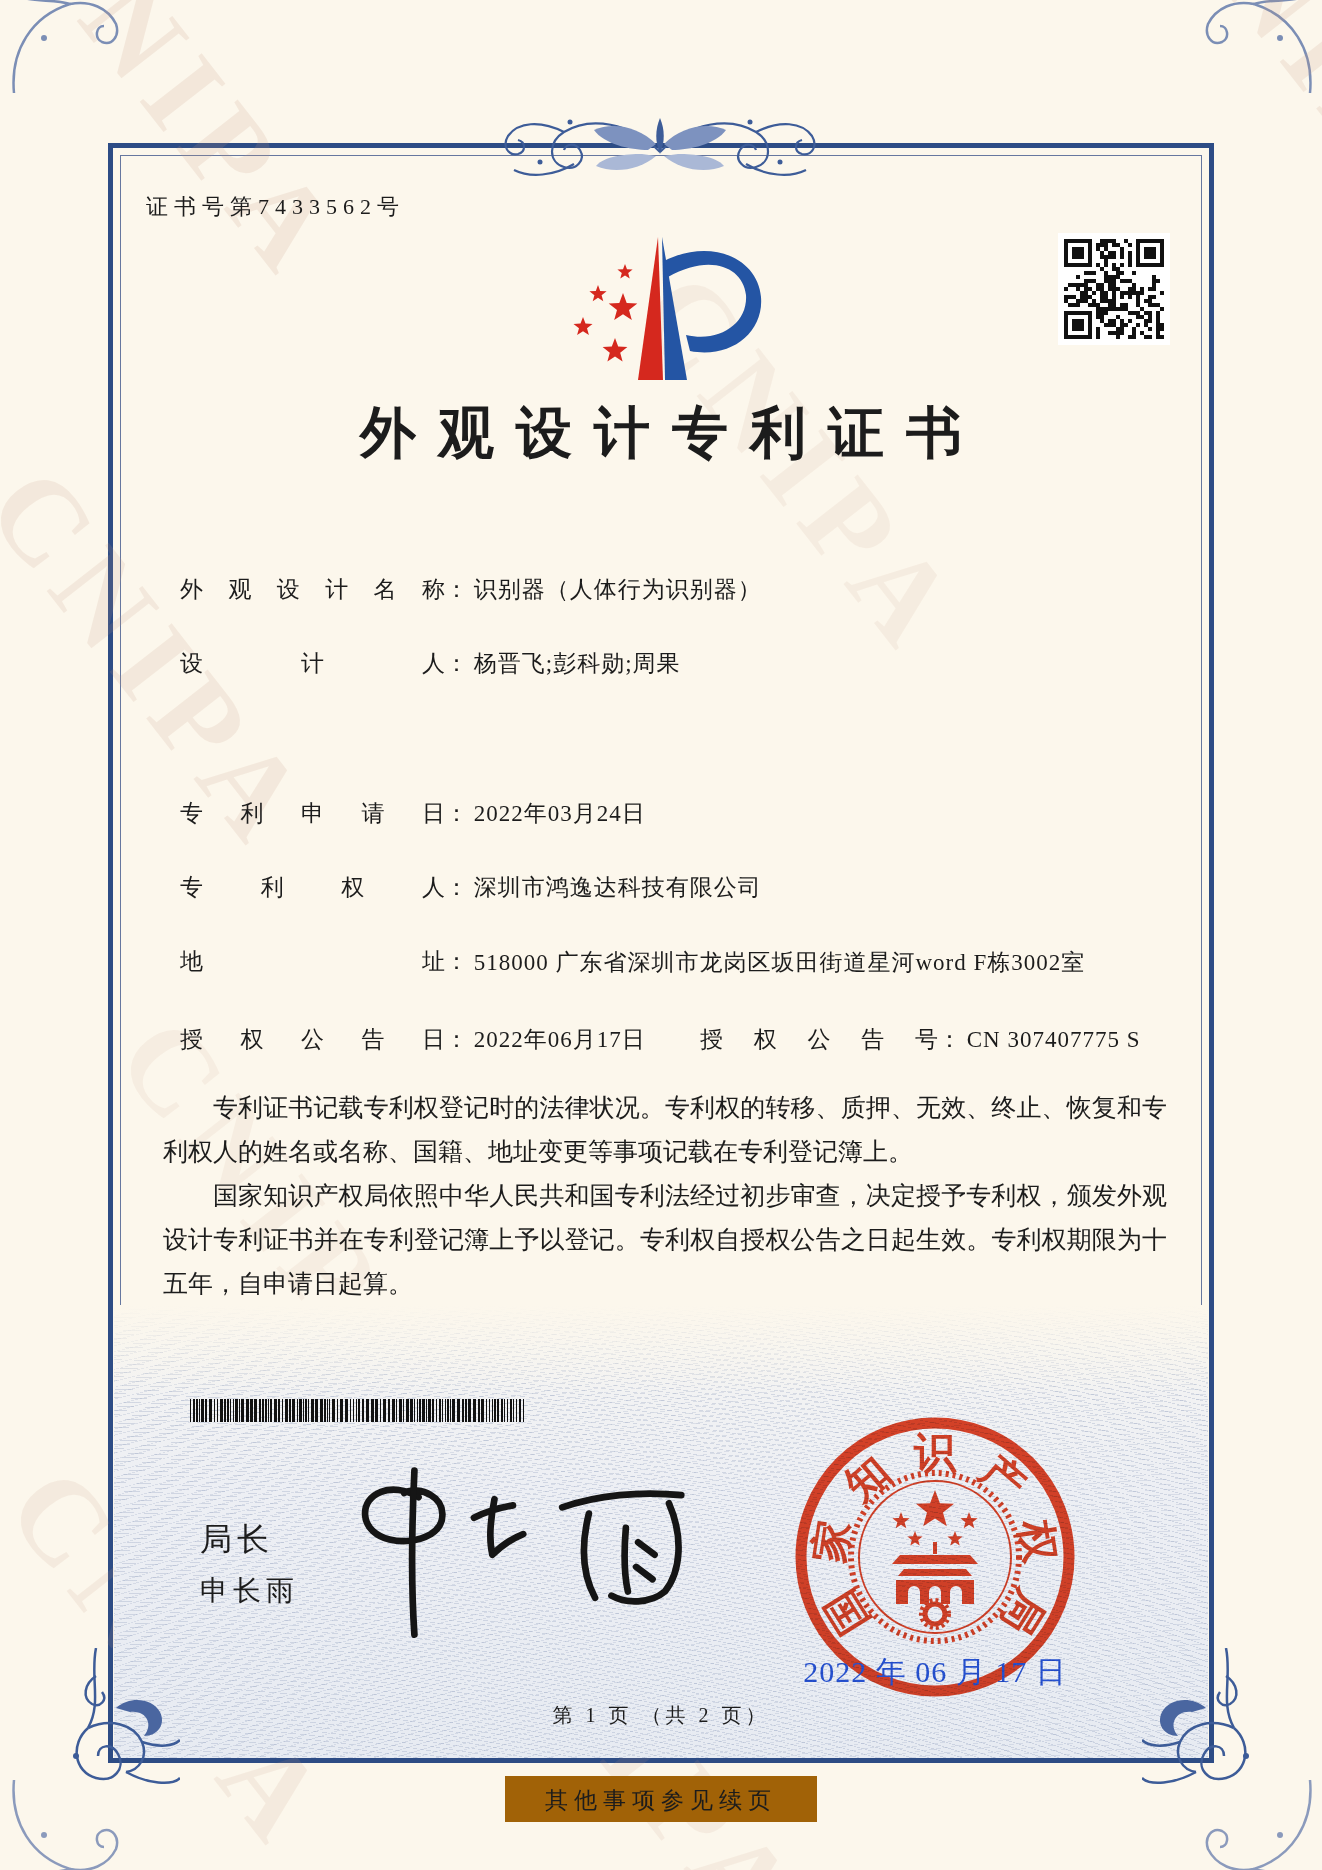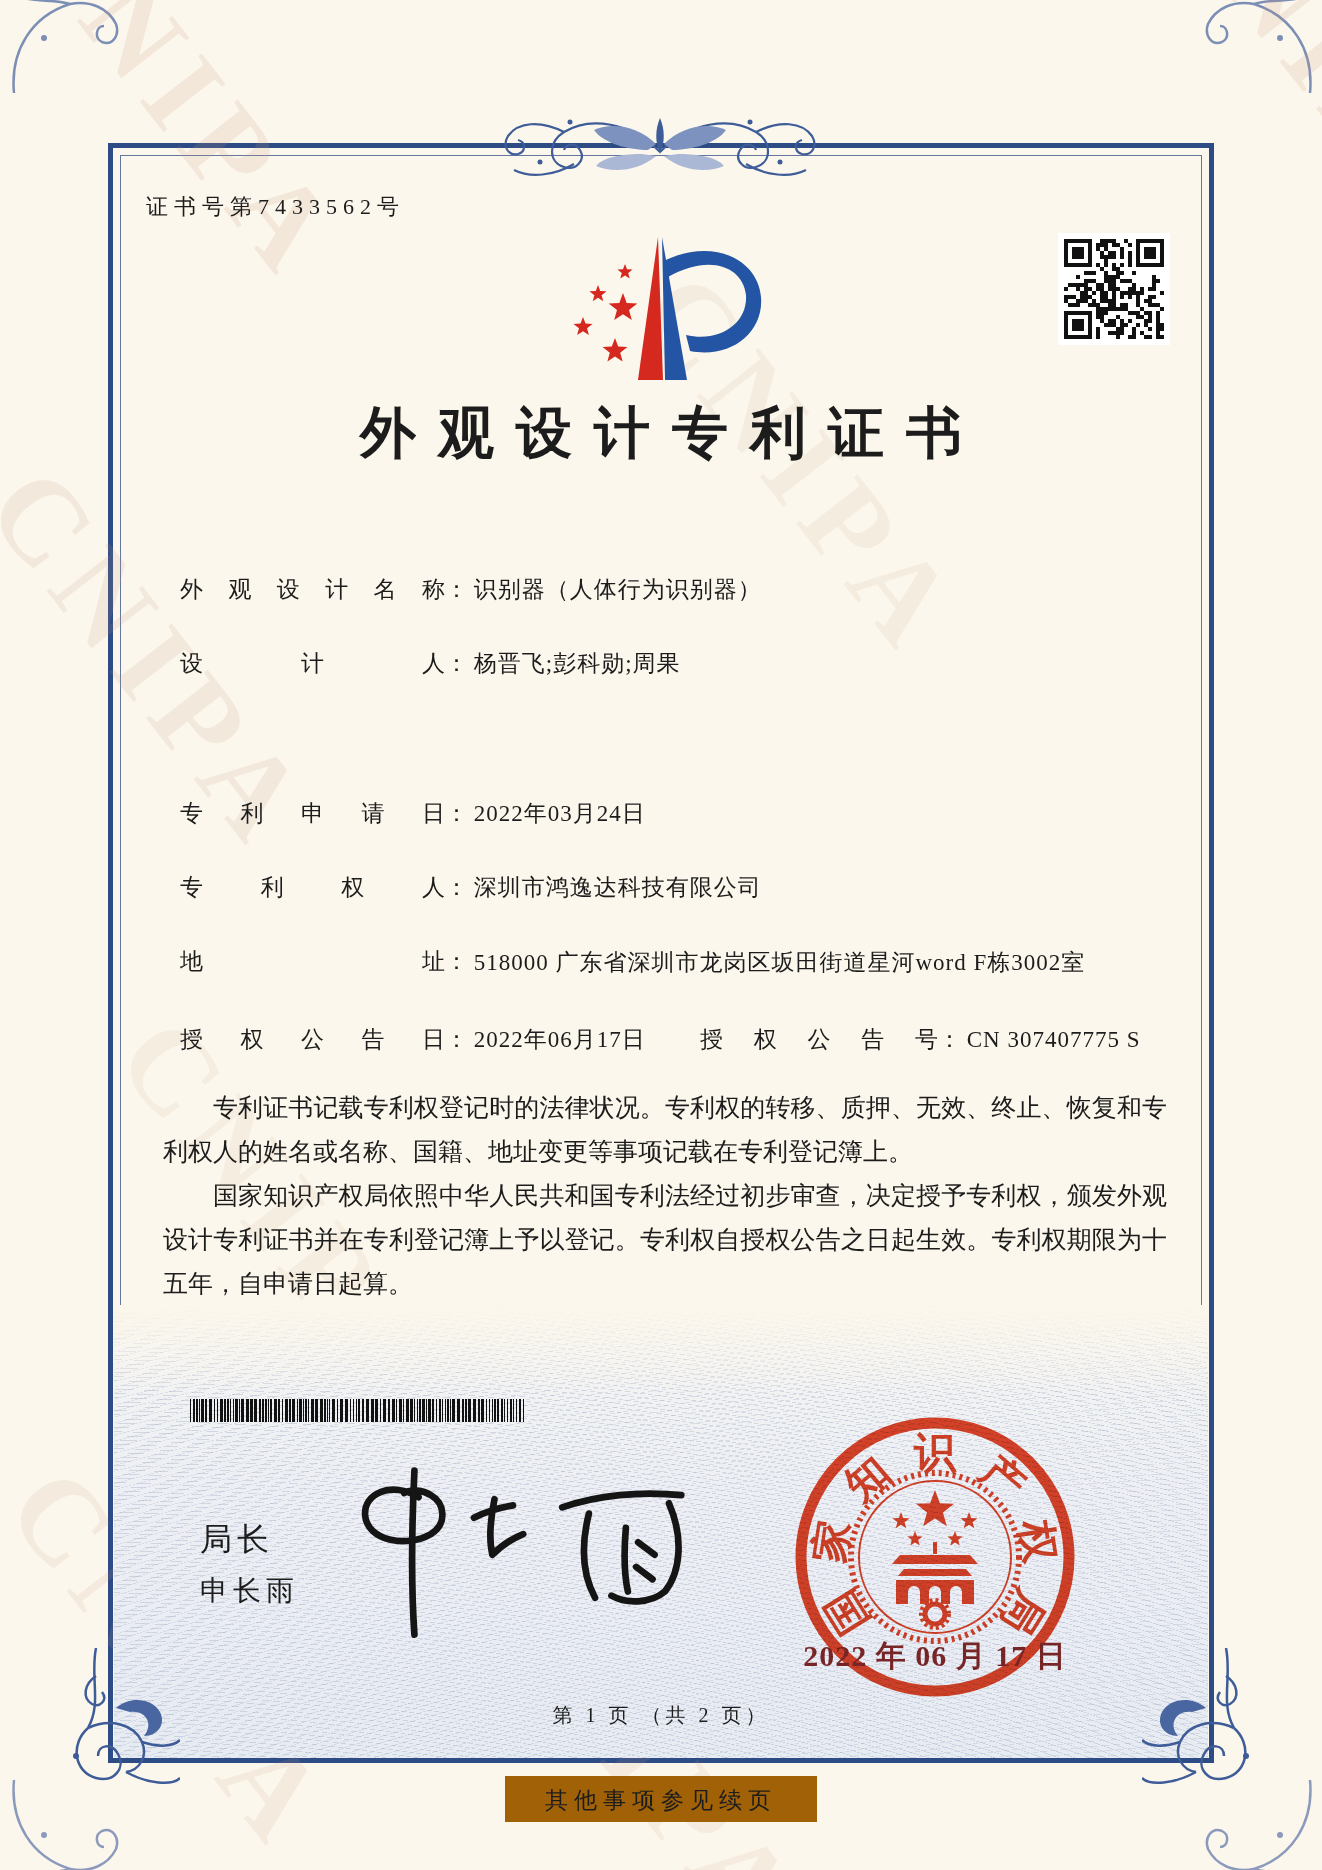--- a/index.html
+++ b/index.html
@@ -41,22 +41,22 @@
   .signer-title{left:200px;top:1518px;font-family:"Liberation Sans","DejaVu Sans",sans-serif;
                 font-size:32px;font-weight:500;letter-spacing:5px;z-index:4;}
   .signer-name{left:200px;top:1572px;font-family:Liberation Mono, monospace;
                font-size:28px;font-weight:500;letter-spacing:5px;z-index:4;}
   .signature{left:320px;top:1452px;z-index:4;}
   
   .seal{left:792px;top:1414px;width:286px;height:286px;z-index:5;mix-blend-mode:multiply;opacity:.95;}
   .seal svg{position:absolute;left:0;top:0;}
   #seal-arc span{position:absolute;left:50%;top:50%;font:bold 42px "Liberation Serif","DejaVu Serif",serif;
                  color:#dd3a1c;}
-  .seal-date{position:absolute;left:0;right:0;top:222px;text-align:center;font-size:30px;
-             font-weight:bold;color:#7f1d1d;letter-spacing:1px;}
+  .seal-date{position:absolute;left:0;right:0;top:238px;text-align:center;font-size:30px;
+             font-weight:normal;color:#1d4ed8;letter-spacing:1px;}
   
   .page-num{left:0;right:0;top:1702px;text-align:center;font-size:20px;letter-spacing:4px;z-index:4;}
   .note-band{left:505px;top:1776px;width:312px;height:46px;background:#a16207;z-index:3;
              text-align:center;}
   .note-band span{display:inline-block;margin-top:9px;font-size:23px;letter-spacing:6px;}
   .orn{z-index:4;}
 </style>
 </head>
 <body>
 

